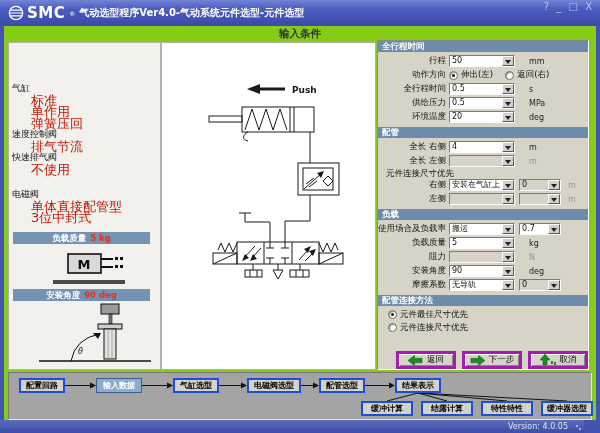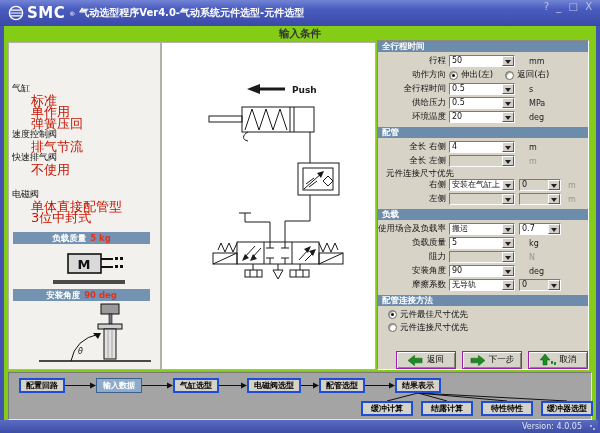--- a/index.html
+++ b/index.html
@@ -61,34 +61,34 @@
   .sublbl { height:10px; font-size:8.5px; color:#111; padding-left:8px; line-height:10px; }
   .prow { height:13px; display:flex; align-items:center; font-size:8.5px; color:#111; }
   .prow.ind { padding-left:10px; }
   .rb { width:9px; height:9px; border-radius:50%; background:#fff; margin-right:3px; position:relative;
         border:1px solid #6e6a60; box-shadow:inset 1px 1px 1px #9a968c; }
   .rb.sel::after { content:""; position:absolute; left:2px; top:2px; width:3px; height:3px;
                    border-radius:50%; background:#111; }
   .ropt { display:flex; align-items:center; margin-right:12px; }
   .btnrow { display:flex; gap:6px; margin:17px 0 0 18px; }
   .btn { width:60px; height:18px; display:flex; align-items:center; justify-content:center; gap:4px;
-         background:#d6d3c8; border:1px solid #a21caf; font-size:8.5px; color:#000;
+         background:#d6d3c8; border:3px solid #a21caf; font-size:8.5px; color:#000;
          box-shadow:inset 1px 1px 0 #fff, inset -1px -1px 0 #8a867c; cursor:default; }
 
   
   .flow { position:absolute; left:4px; top:346px; width:584px; height:48px; background:#a4a4a4;
           border:1px solid; border-color:#787878 #e6e6e6 #e6e6e6 #787878; }
   .flow svg.cn { position:absolute; left:0; top:0; }
   .fbox { position:absolute; height:15px; background:#d5d2c9; border:2px solid #1d4ed8;
           font-size:8px; font-weight:bold; color:#000; display:flex; align-items:center;
           justify-content:center; white-space:nowrap; cursor:default; }
   .fbox.active { background:#8fabca; border:1px solid #3c5f8e; color:#fff; }
 
   
-  .status { position:absolute; left:0; right:2px; bottom:0; height:13px;
+  .status { position:absolute; left:0; right:16px; bottom:0; height:13px;
             background:linear-gradient(180deg,#5a6cc0,#3d4da6); color:#dfe4f5; font-size:8px;
             display:flex; justify-content:flex-end; align-items:center; padding-right:16px; }
   .grip { position:absolute; right:3px; bottom:3px; width:6px; height:6px;
           background:radial-gradient(circle at 2px 2px,#aab4e0 1px,transparent 1px),
                      radial-gradient(circle at 5px 5px,#aab4e0 1px,transparent 1px); }
 </style>
 </head>
 <body>
 
 <div class="win">

